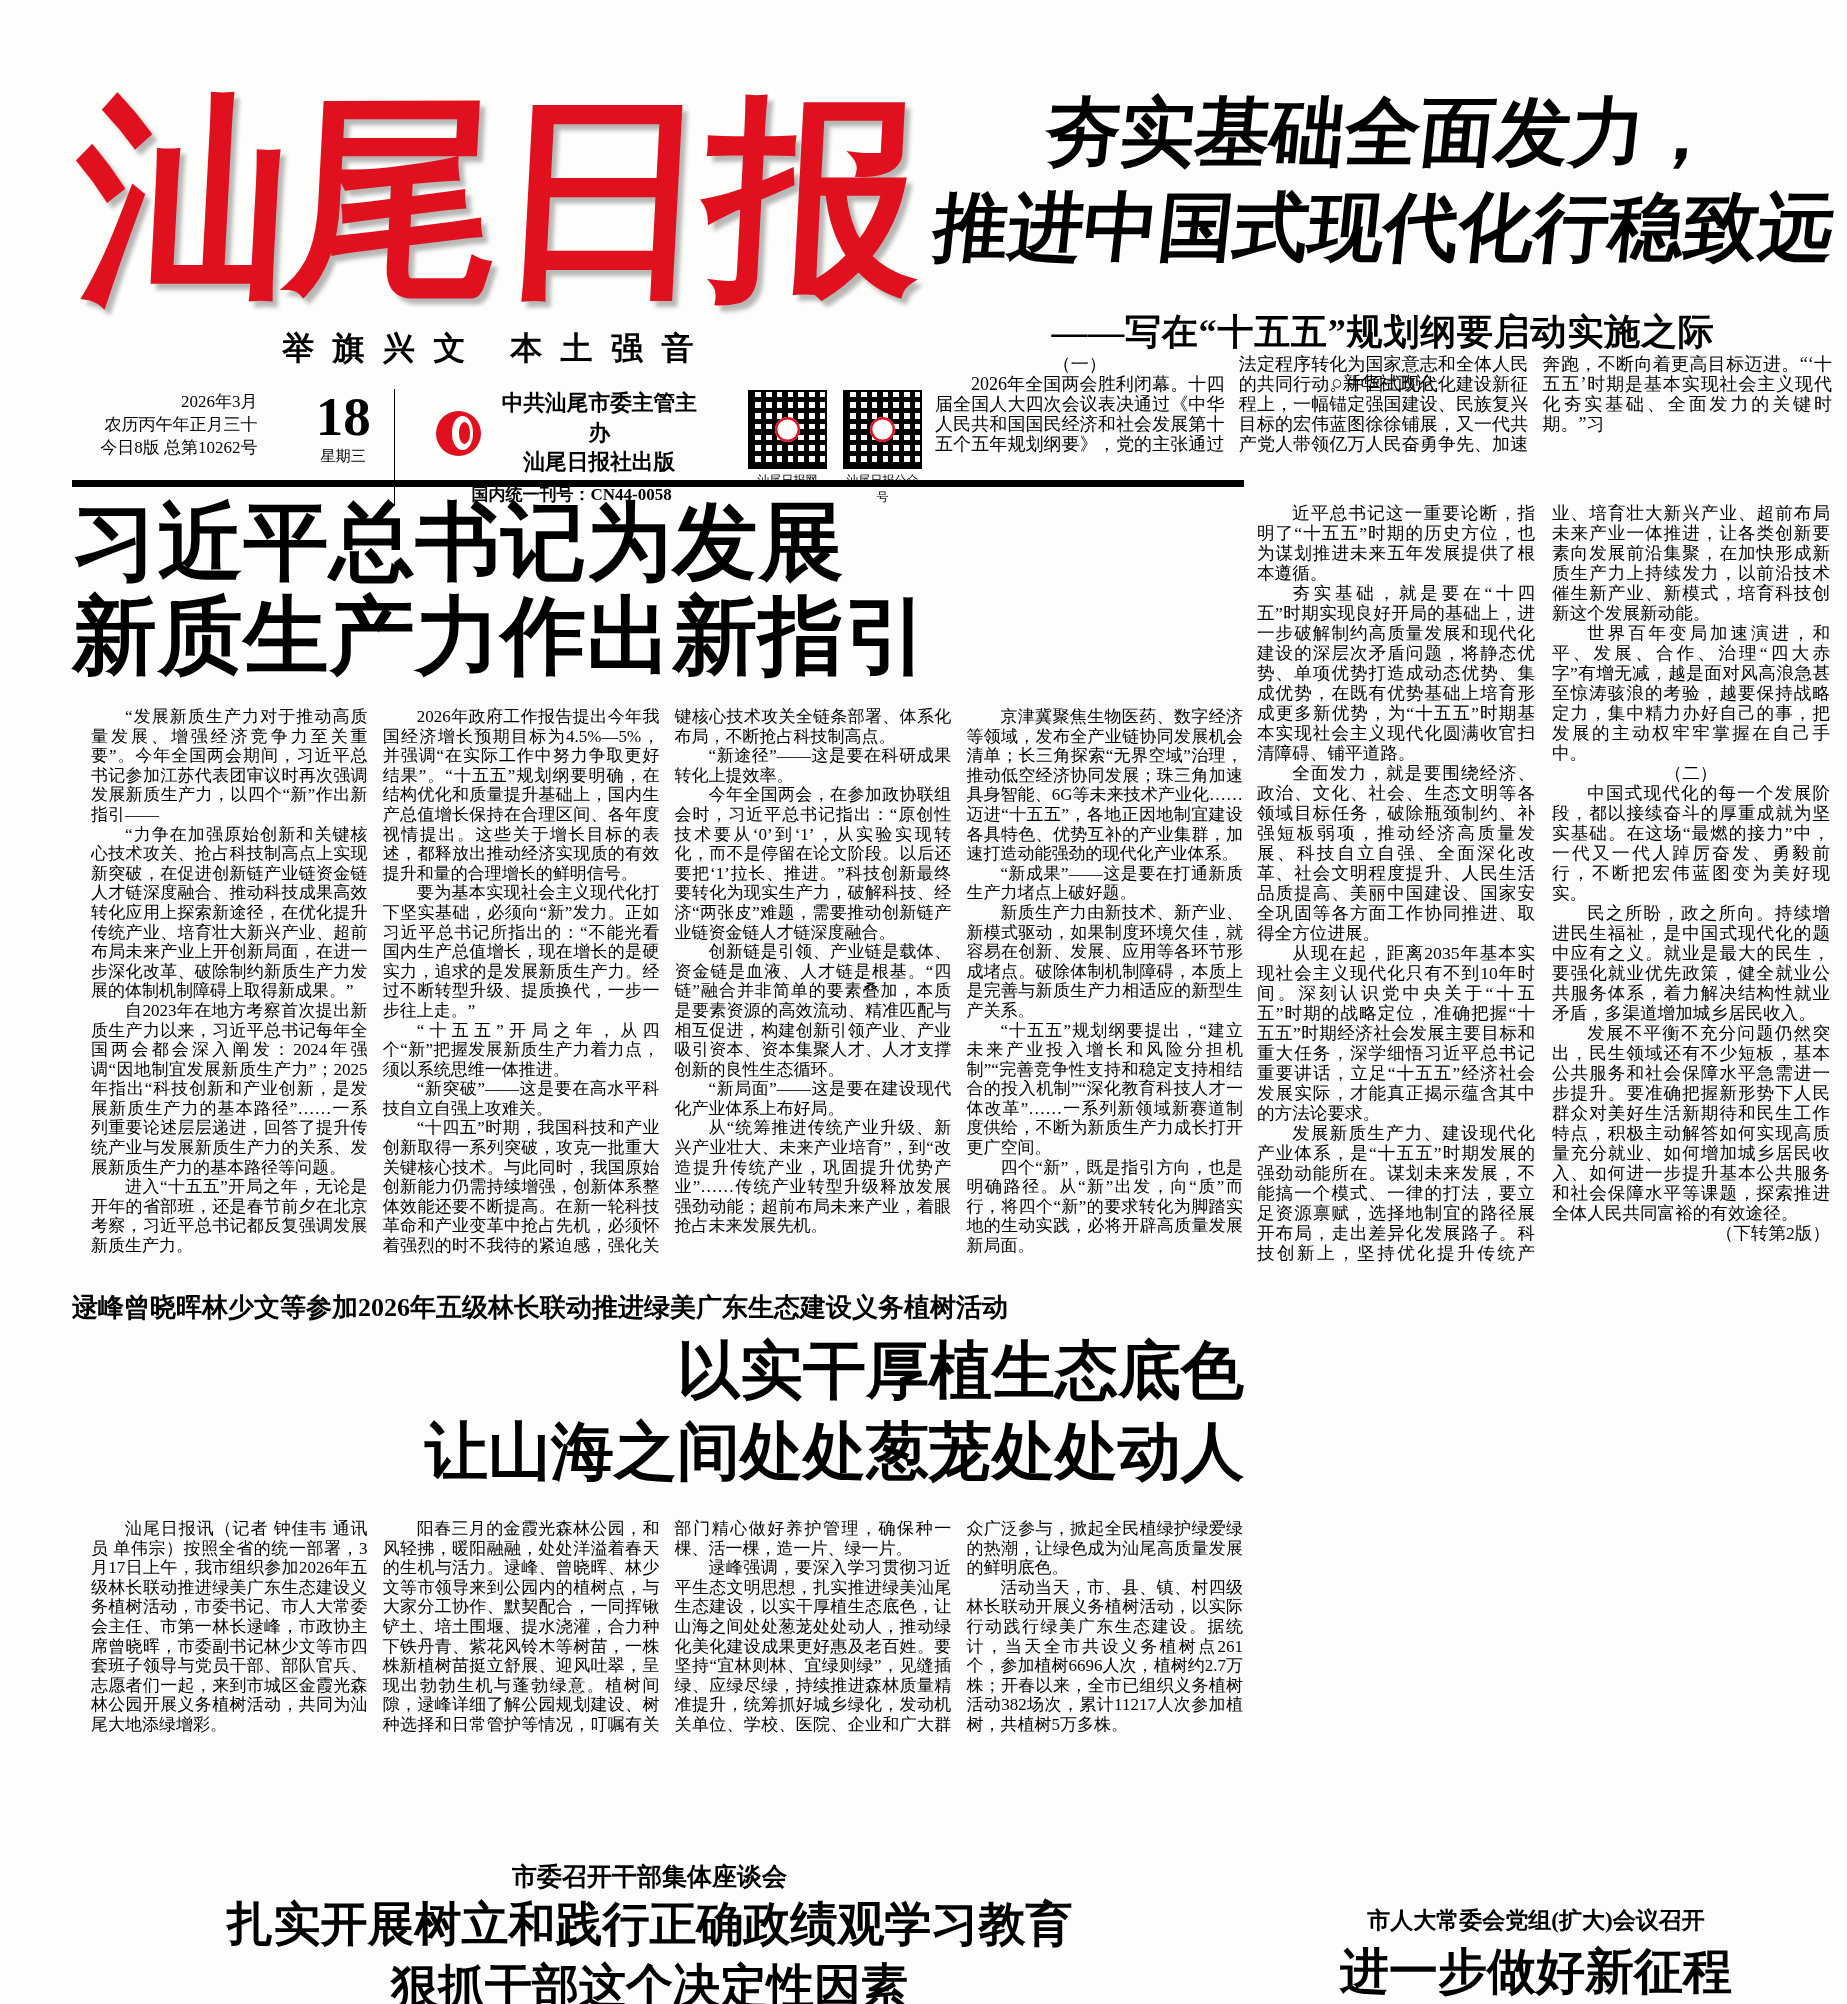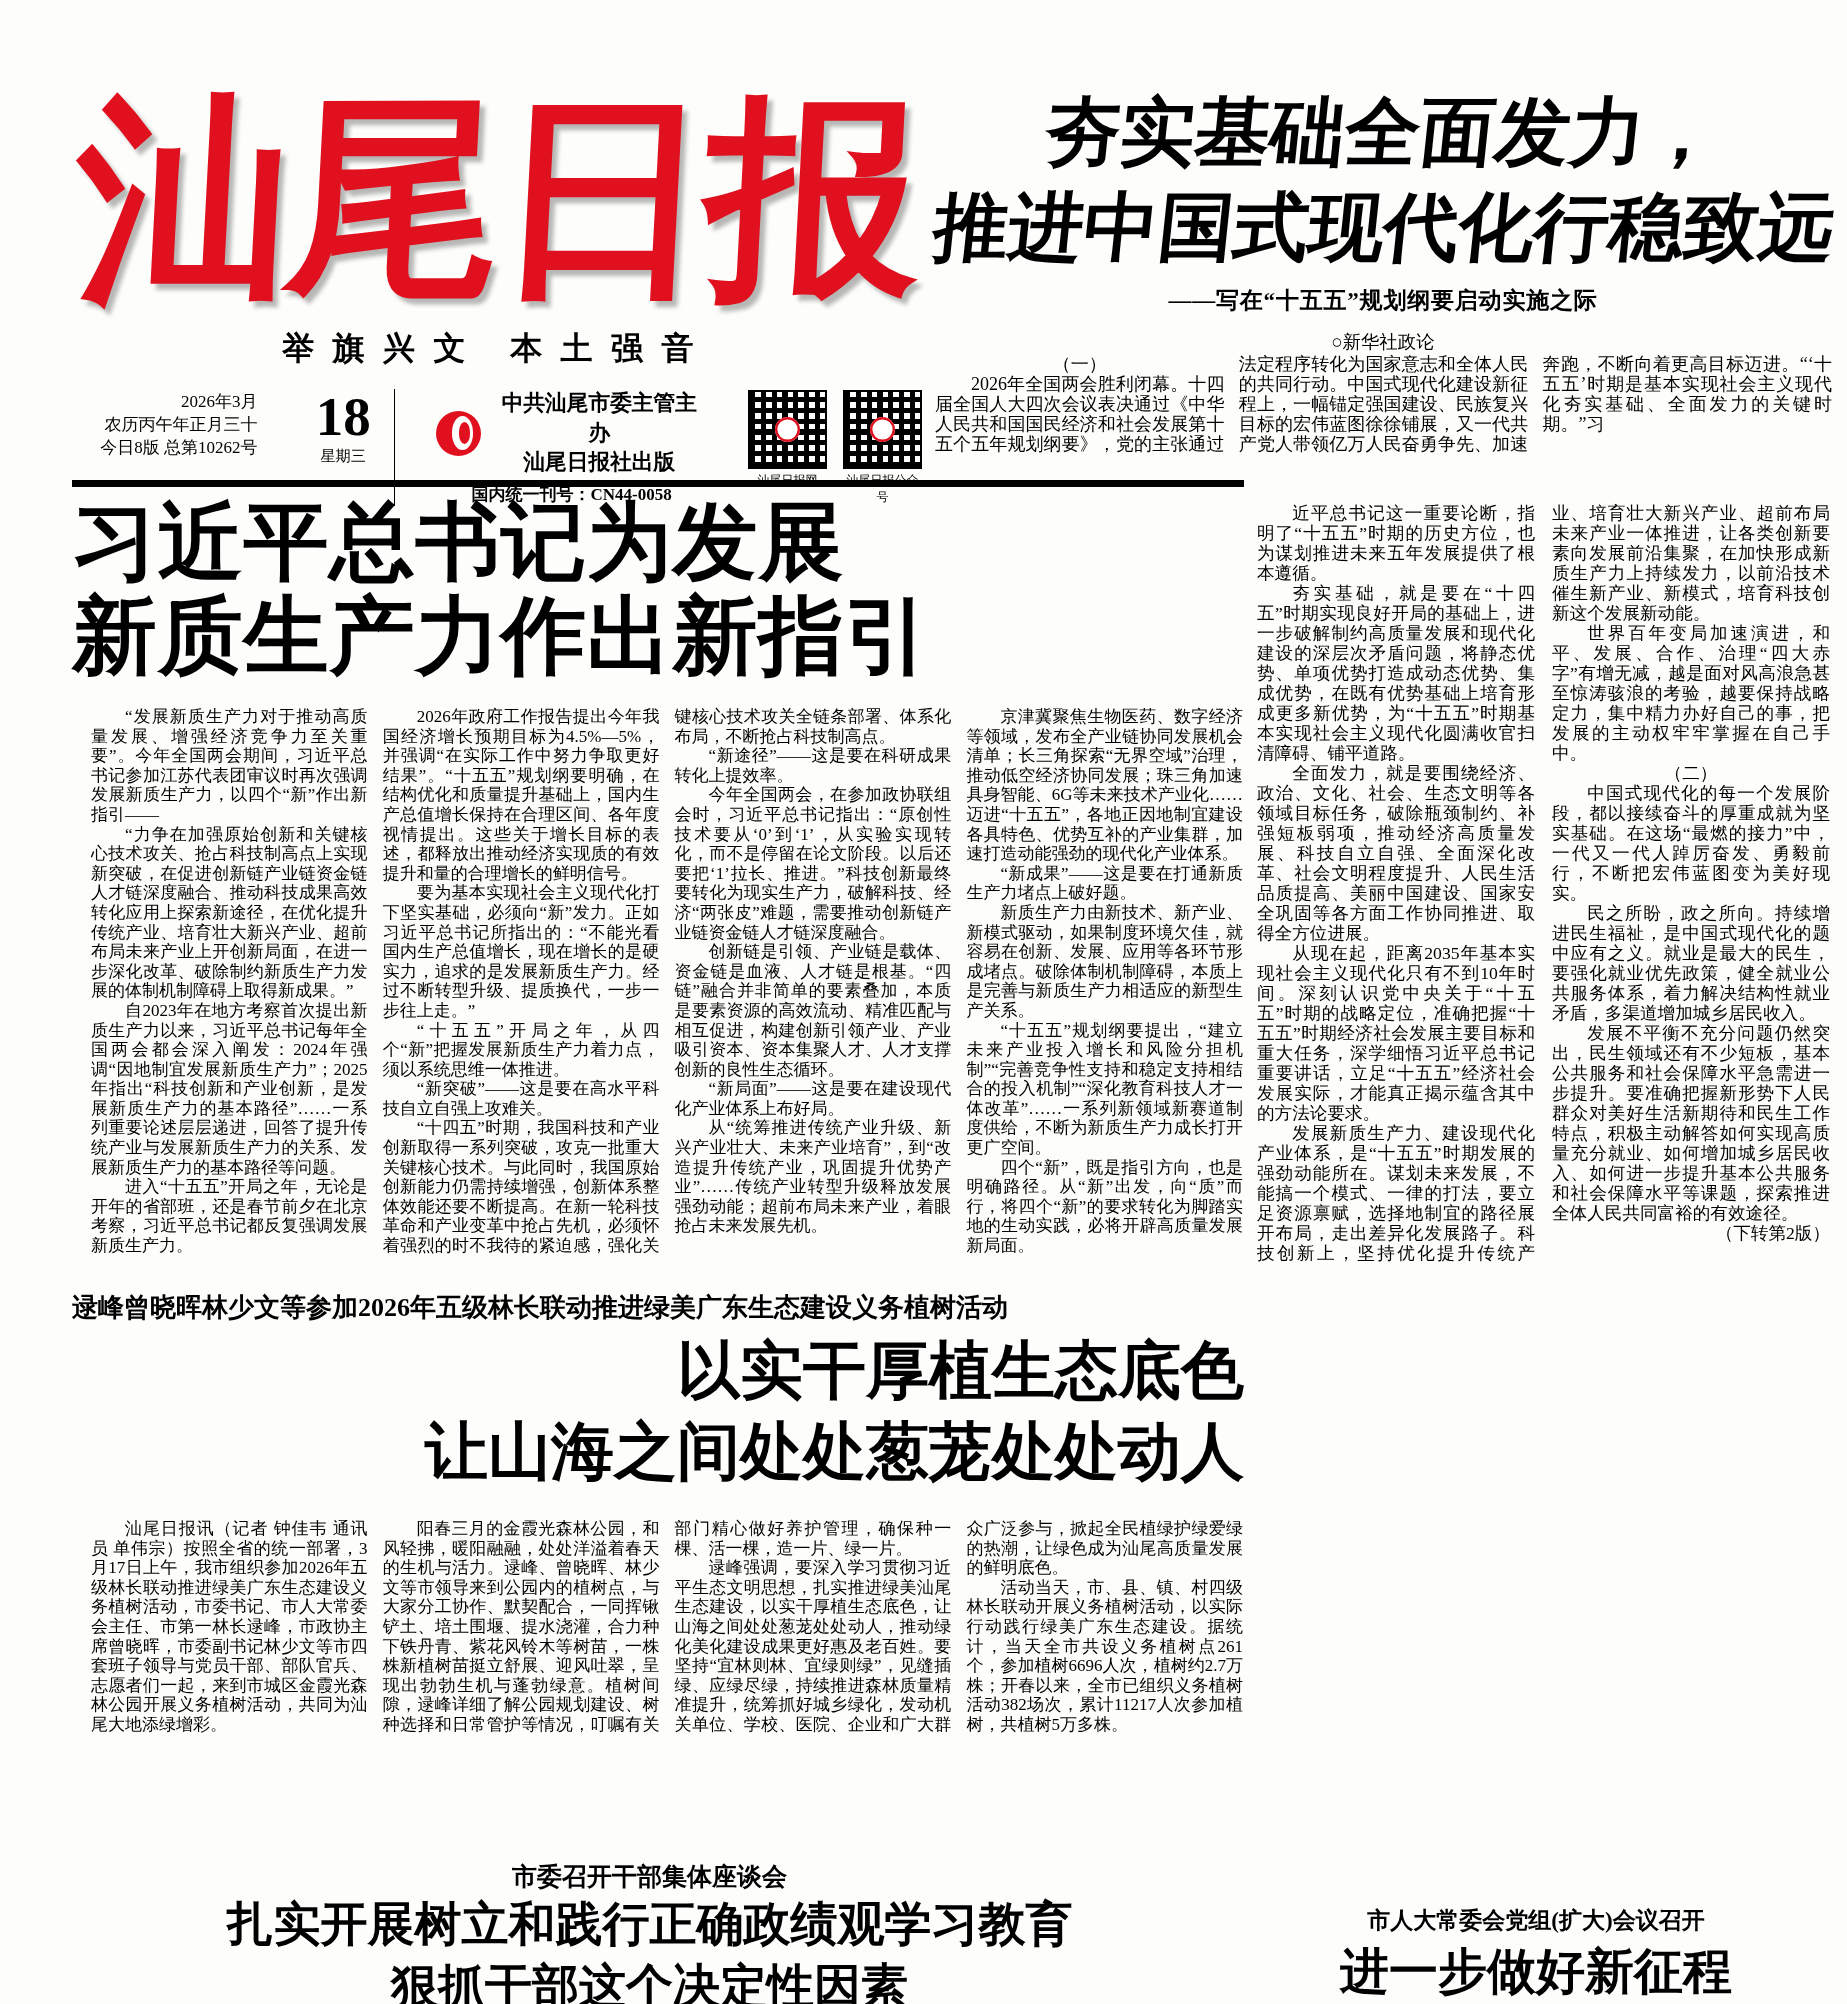--- a/index.html
+++ b/index.html
@@ -27,21 +27,21 @@
   .qr-box{text-align:center;}
   .qr{width:75px;height:75px;border:2.4px solid #000;position:relative;
       background-image:repeating-linear-gradient(0deg,#000 0 5.2px,transparent 5.2px 10.8px),
                        repeating-linear-gradient(90deg,#000 0 5.2px,#fff 5.2px 10.8px);}
   .qr::after{content:"";position:absolute;left:33%;top:33%;width:34%;height:34%;background:#fff;border-radius:50%;
              box-shadow:inset 0 0 0 2.4px #e0101e;}
   .qr-label{font-size:12px;margin-top:3.2px;}
   
   .ed-head{position:absolute;left:934px;top:85px;width:898px;text-align:center;}
   .ed-line{font-size:75px;font-weight:bold;line-height:1.27;transform:skewX(-6deg);white-space:nowrap;}
-  .ed-subhead{margin-top:9px;font-size:23px;font-weight:bold;letter-spacing:0.8px;}
+  .ed-subhead{margin-top:32px;font-size:36px;font-weight:bold;letter-spacing:0.8px;}
   .ed-byline{margin-top:13.6px;font-size:18.4px;}
   .ed-intro{position:absolute;left:935px;top:354px;width:897px;height:121px;
             column-count:3;column-gap:14.4px;font-size:18px;line-height:20px;text-align:justify;overflow:hidden;}
   .ed-cont{position:absolute;left:1257px;top:503px;width:573px;height:1319px;
            column-count:2;column-gap:17px;font-size:17.6px;line-height:20px;text-align:justify;overflow:hidden;}
   
   .bodytext p{margin:0;text-indent:2em;}
   .bodytext p.center-mark{text-align:center;text-indent:0;}
   .bodytext p.turn{text-align:right;text-indent:0;}
   

